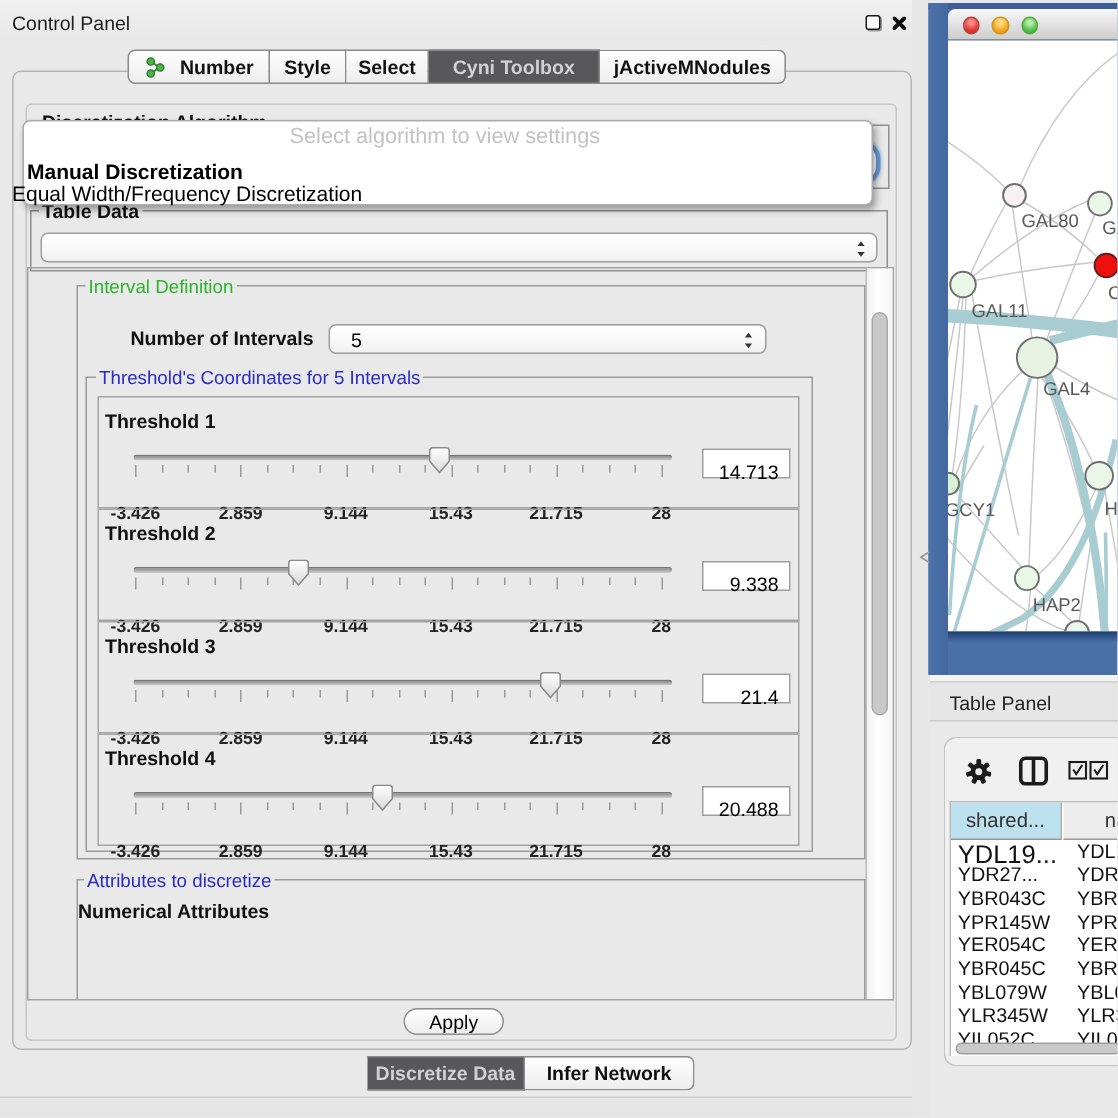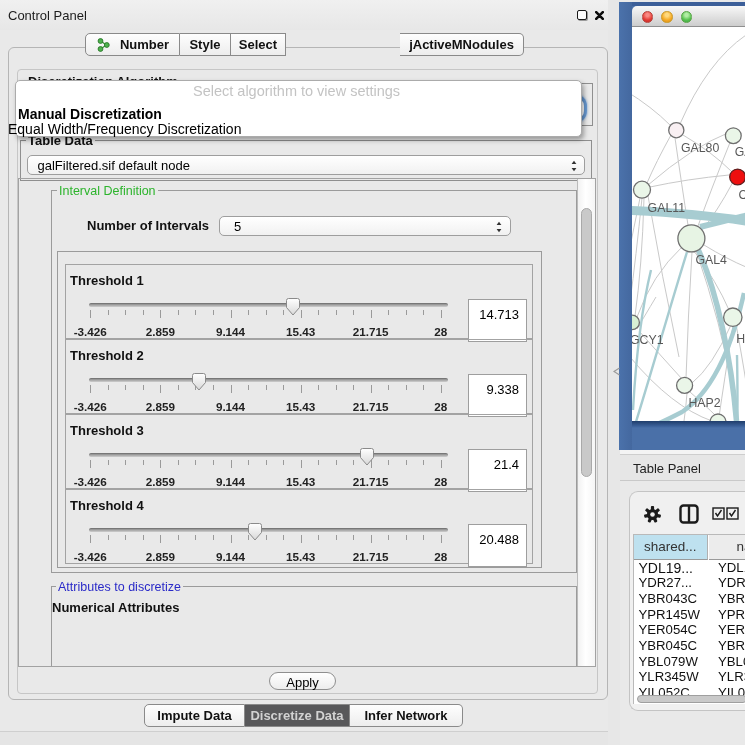--- a/index.html
+++ b/index.html
@@ -12,26 +12,26 @@
          background:linear-gradient(#fefefe,#ededed); font-size:13px; font-weight:bold; color:#111;
          text-align:center; }
   .tab.first { border-left:1px solid #8a8a8a; border-radius:5px 0 0 5px; }
   .tab.last  { border-radius:0 5px 5px 0; }
   .tab.sel   { background:#58585a; color:#d2d2d2; }
   .sblock { position:absolute; left:65px; width:468px; height:75px; border:1px solid #a3a3a3; }
   .sname  { position:absolute; left:4px; top:8px; font-size:13px; font-weight:bold; color:#111; }
   .track  { position:absolute; left:23px; top:38px; width:359px; height:4px; border-radius:2px;
             background:linear-gradient(#8d8d8d,#cfcfcf); border-top:1px solid #777; }
   .thumb  { position:absolute; top:33px; width:14px; height:18px; }
-  .vbox   { position:absolute; left:402px; top:34px; width:59px; height:43px; background:#fff;
+  .vbox   { position:absolute; left:402px; top:34px; width:59px; height:20px; background:#fff;
             border:1px solid #9e9e9e; font-size:13px; color:#000; text-align:right; line-height:29px;
             padding-right:7px; }
   .tick   { position:absolute; width:1px; background:#9a9a9a; top:45px; height:4.5px; }
   .tick.mj { height:7.5px; }
-  .tlab   { position:absolute; top:60px; font-size:11.7px; font-weight:bold; color:#222; transform:translateX(-50%); }
+  .tlab   { position:absolute; top:71px; font-size:11.7px; font-weight:bold; color:#222; transform:translateX(-50%); }
 </style>
 </head>
 <body>
 
 <div class="abs" id="leftwin" style="left:0; top:0; width:620px; height:745px; background:#e9e9e9;">
 
   <div class="abs" style="left:0; top:0; width:620px; height:30px; background:linear-gradient(#f0f0f0,#e7e7e7);"></div>
   <div class="abs" style="left:8px; top:8px; font-size:13px; color:#1c1c1c;">Control Panel</div>
 
   <div class="abs" style="left:577px; top:10px; width:10px; height:10px; border:1.8px solid #1a1a1a; border-radius:2px; background:#fdfdfd; box-shadow:1px 1px 0 #9a9a9a;"></div>
@@ -45,36 +45,36 @@
         <line x1="3.5" y1="3" x2="9.5" y2="7" stroke="#2e8b2e" stroke-width="1.2"></line>
         <line x1="3.5" y1="11" x2="9.5" y2="7" stroke="#2e8b2e" stroke-width="1.2"></line>
         <circle cx="3.5" cy="3" r="2.4" fill="#4db34d" stroke="#2e7d2e"></circle>
         <circle cx="3.5" cy="11" r="2.4" fill="#4db34d" stroke="#2e7d2e"></circle>
         <circle cx="9.8" cy="7" r="2.4" fill="#4db34d" stroke="#2e7d2e"></circle>
       </svg>
       <span style="line-height:21px; margin-left:24px;">Number</span>
     </div>
     <div class="tab" style="left:95px; width:51px;"><span style="line-height:21px;">Style</span></div>
     <div class="tab" style="left:146px; width:55px;"><span style="line-height:21px;">Select</span></div>
+    <div class="tab sel" style="left:201px; width:114px;"><span style="line-height:21px;">Cyni Toolbox</span></div>
     <div class="tab last" style="left:315px; width:124px;"><span style="line-height:21px;">jActiveMNodules</span></div>
   </div>
 
   <div class="abs" style="left:7.5px; top:47px; width:600.5px; height:653px; border:1px solid #b5b5b5; border-radius:6px; background:#e9e9e9;"></div>
 
   <div class="abs" style="left:17px; top:69px; width:580.5px; height:625px; border:1px solid #c6c6c6; border-radius:4px; background:#e9e9e9;"></div>
 
   <div class="abs" style="left:20px; top:83px; width:573px; height:43px; border:1px solid #8f8f8f;"></div>
   <div class="abs" style="left:25px; top:74px; font-size:13px; font-weight:bold; color:#111; background:#e9e9e9; padding:0 3px;">Discretization Algorithm</div>
 
   <div class="abs" style="left:558px; top:97px; width:26px; height:23px; border-radius:9px; background:#fff; box-shadow:0 0 0 3px rgba(85,140,205,0.8), 0 0 2px 4px rgba(120,165,215,0.5);"></div>
 
   <div class="abs" style="left:20px; top:140px; width:572px; height:40.5px; border:1px solid #8f8f8f;"></div>
   <div class="abs" style="left:26px; top:133px; font-size:13px; font-weight:bold; color:#111; background:#e9e9e9; padding:0 2px;">Table Data</div>
   <div class="abs combo" style="left:26.5px; top:154.5px; width:558.5px; height:20px;">
-    <span style="position:absolute; left:10px; top:2.5px; font-size:13px; color:#000;">galFiltered.sif default node</span>
     <svg class="abs" style="right:7px; top:4px;" width="6" height="12" viewBox="0 0 6 12">
       <path d="M0.6 4 L3 0.8 L5.4 4 Z" fill="#333"></path>
       <path d="M0.6 8 L3 11.2 L5.4 8 Z" fill="#333"></path>
     </svg>
   </div>
 
   <div class="abs" style="left:18px; top:178px; width:578px; height:489px; border:1px solid #a2a2a2;"></div>
 
   <div class="abs" style="left:577px; top:179px; width:18px; height:487px; background:linear-gradient(90deg,#f2f2f2,#ffffff 45%,#f5f5f5); border-left:1px solid #bbb;"></div>
   <div class="abs" style="left:581px; top:208px; width:11px; height:269px; background:#c9c9c9; border:1px solid #a9a9a9; border-radius:6px;"></div>
@@ -85,20 +85,21 @@
   <div class="abs bold" style="left:87px; top:218px; font-size:13px; color:#111;">Number of Intervals</div>
   <div class="abs combo" style="left:219px; top:215.5px; width:291.5px; height:20px;">
     <span style="position:absolute; left:14px; top:2.5px; font-size:13px; color:#000;">5</span>
     <svg class="abs" style="right:8px; top:4px;" width="6" height="12" viewBox="0 0 6 12">
       <path d="M0.6 4 L3 0.8 L5.4 4 Z" fill="#333"></path>
       <path d="M0.6 8 L3 11.2 L5.4 8 Z" fill="#333"></path>
     </svg>
   </div>
 
   <div class="abs" style="left:57px; top:251px; width:485px; height:317px; border:1px solid #9b9b9b;"></div>
+  <div class="abs" style="left:64px; top:245px; font-size:12.5px; color:#2a2ac8; background:#e9e9e9; padding:0 2px;">Threshold's Coordinates for 5 Intervals</div>
 
   <div class="sblock" style="top:264px;" id="sb1">
       <div class="sname">Threshold 1</div>
       <div class="track"></div>
       <div class="tick mj" style="left:24.3px;"></div>
       <div class="tick" style="left:41.8px;"></div>
       <div class="tick" style="left:59.3px;"></div>
       <div class="tick" style="left:76.9px;"></div>
       <div class="tick mj" style="left:94.4px;"></div>
       <div class="tick" style="left:111.9px;"></div>
@@ -236,21 +237,20 @@
 
   <div class="abs" style="left:51px; top:586px; width:526px; height:80px; border:1px solid #9b9b9b; border-bottom:none;"></div>
   <div class="abs" style="left:56px; top:580px; font-size:12.5px; color:#2a2ac8; background:#e9e9e9; padding:0 2px;">Attributes to discretize</div>
   <div class="abs bold" style="left:52px; top:600px; font-size:13px; color:#111;">Numerical Attributes</div>
 
   <div class="abs" style="left:269px; top:672px; width:67px; height:18px; border:1px solid #8f8f8f; border-radius:9px; background:linear-gradient(#ffffff,#ededed); text-align:center;">
     <span style="font-size:13px; color:#000; line-height:17px;">Apply</span>
   </div>
 
   <div class="abs" style="left:144px; top:704px; width:320px; height:23px;">
-    <div class="tab first" style="left:0; width:101px;"><span style="line-height:21px;">Impute Data</span></div>
     <div class="tab sel" style="left:101px; width:105px;"><span style="line-height:21px;">Discretize Data</span></div>
     <div class="tab last" style="left:206px; width:113px;"><span style="line-height:21px;">Infer Network</span></div>
   </div>
   <svg class="abs" style="left:0;top:0;" width="10" height="10">
       <defs>
     <linearGradient id="thumbgrad" x1="0" y1="0" x2="0" y2="1">
       <stop offset="0" stop-color="#ffffff"></stop>
           <stop offset="1" stop-color="#d8d8d8"></stop>
     </linearGradient>
       </defs>
@@ -379,21 +379,21 @@
 <svg class="abs" style="left:712px; top:507px;" width="28" height="13" viewBox="0 0 28 13">
   <rect x="1" y="1" width="11" height="11" fill="none" stroke="#1b1b1b" stroke-width="1.4"></rect>
   <path d="M3.5 6 L5.5 9 L9.5 3" fill="none" stroke="#1b1b1b" stroke-width="1.4"></path>
   <rect x="15" y="1" width="11" height="11" fill="none" stroke="#1b1b1b" stroke-width="1.4"></rect>
   <path d="M17.5 6 L19.5 9 L23.5 3" fill="none" stroke="#1b1b1b" stroke-width="1.4"></path>
 </svg>
 
 <div class="abs" style="left:633px; top:534px; width:112px; height:170px; border-left:1px solid #b9b9b9; border-top:1px solid #b9b9b9; background:#fff; overflow:hidden;" id="tbl">
     <div style="position:absolute;left:0;top:0;width:73.5px;height:24.5px;background:#bee1ef;border-right:1px solid #b0b0b0;border-bottom:1px solid #9a9a9a;text-align:center;font-size:13.5px;color:#333;line-height:24px;">shared...</div>
     <div style="position:absolute;left:74.5px;top:0;width:45px;height:24.5px;background:#ececec;border-bottom:1px solid #9a9a9a;font-size:13.5px;color:#333;line-height:24px;padding-left:28px;">na</div>
-    <div style="position:absolute;left:4.5px;top:24.5px;font-size:14px;color:#111;">YDL19...</div>
+    <div style="position:absolute;left:4.5px;top:24.5px;font-size:17px;color:#111;">YDL19...</div>
     <div style="position:absolute;left:84px;top:24.5px;font-size:13.2px;color:#111;">YDL1</div>
     <div style="position:absolute;left:4.5px;top:40.2px;font-size:13.2px;color:#111;">YDR27...</div>
     <div style="position:absolute;left:84px;top:40.2px;font-size:13.2px;color:#111;">YDR2</div>
     <div style="position:absolute;left:4.5px;top:55.9px;font-size:13.2px;color:#111;">YBR043C</div>
     <div style="position:absolute;left:84px;top:55.9px;font-size:13.2px;color:#111;">YBR0</div>
     <div style="position:absolute;left:4.5px;top:71.6px;font-size:13.2px;color:#111;">YPR145W</div>
     <div style="position:absolute;left:84px;top:71.6px;font-size:13.2px;color:#111;">YPR1</div>
     <div style="position:absolute;left:4.5px;top:87.3px;font-size:13.2px;color:#111;">YER054C</div>
     <div style="position:absolute;left:84px;top:87.3px;font-size:13.2px;color:#111;">YER0</div>
     <div style="position:absolute;left:4.5px;top:103px;font-size:13.2px;color:#111;">YBR045C</div>

